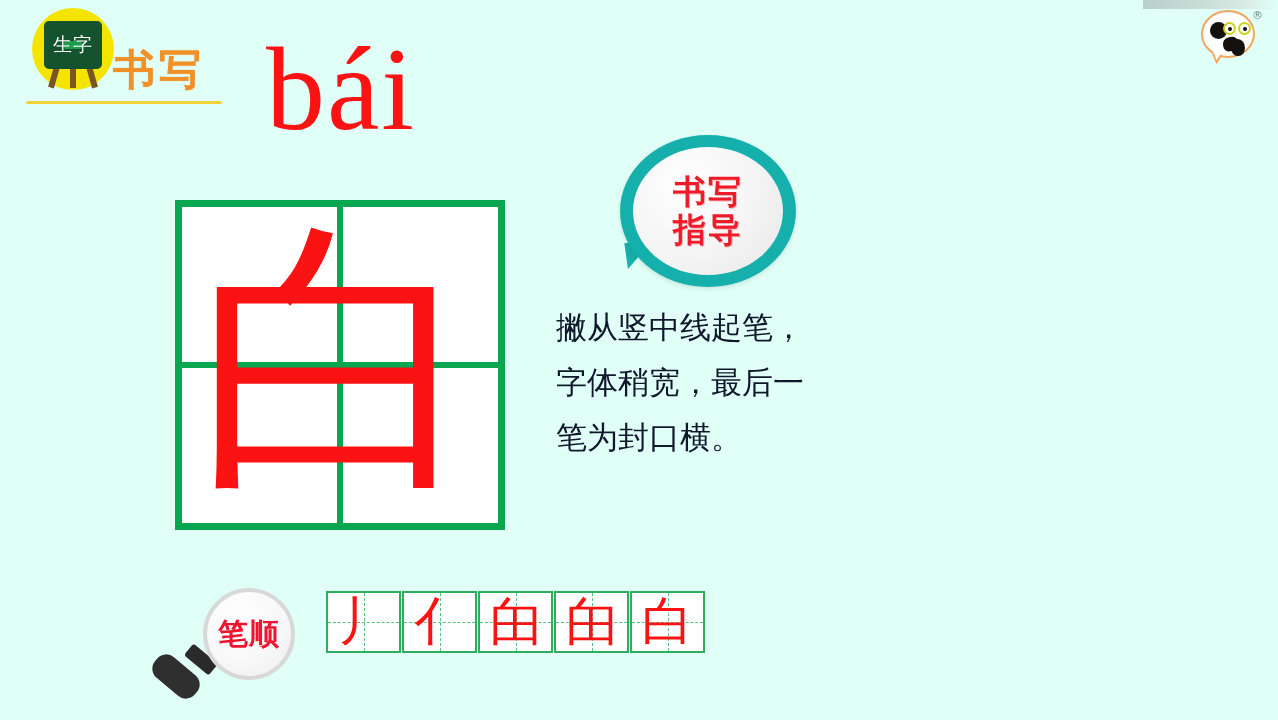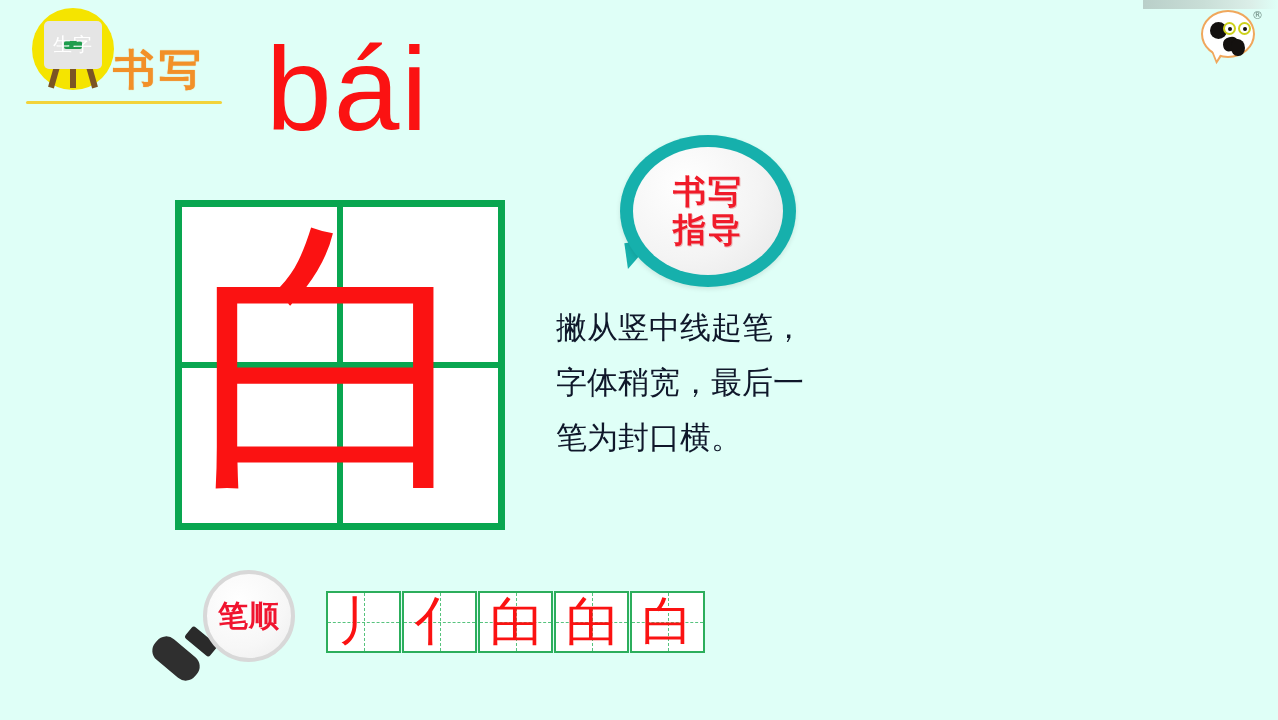--- a/index.html
+++ b/index.html
@@ -50,21 +50,21 @@
     height: 82px;
     border-radius: 50%;
     background: #f5e400;
   }
   .board-frame {
     position: absolute;
     left: 20px;
     top: 17px;
     width: 58px;
     height: 48px;
-    background: #e5e5e5;
+    background: #14532d;
     border-radius: 5px;
     box-sizing: border-box;
     padding: 20px;
   }
   .board-face {
     width: 100%;
     height: 100%;
     background: #1f9d4e;
     border-radius: 2px;
     display: flex;
@@ -115,21 +115,21 @@
   }
 
   
   .pinyin {
     position: absolute;
     left: 266px;
     top: 28px;
     font-size: 118px;
     line-height: 1.05;
     color: #fb1212;
-    font-family: Liberation Sans, sans-serif;
+    font-family: Liberation Serif, serif;
     letter-spacing: 2px;
     white-space: nowrap;
   }
 
   
   .brand {
     position: absolute;
     right: 18px;
     top: 8px;
     height: 58px;
@@ -347,21 +347,21 @@
     font-size: 31px;
     line-height: 55px;
     color: #0f172a;
     letter-spacing: 0px;
   }
 
   
   .magnifier {
     position: absolute;
     left: 143px;
-    top: 570px;
+    top: 588px;
     width: 178px;
     height: 122px;
   }
   .mg-lens {
     position: absolute;
     left: 60px;
     top: 0px;
     width: 92px;
     height: 92px;
     border-radius: 50%;

